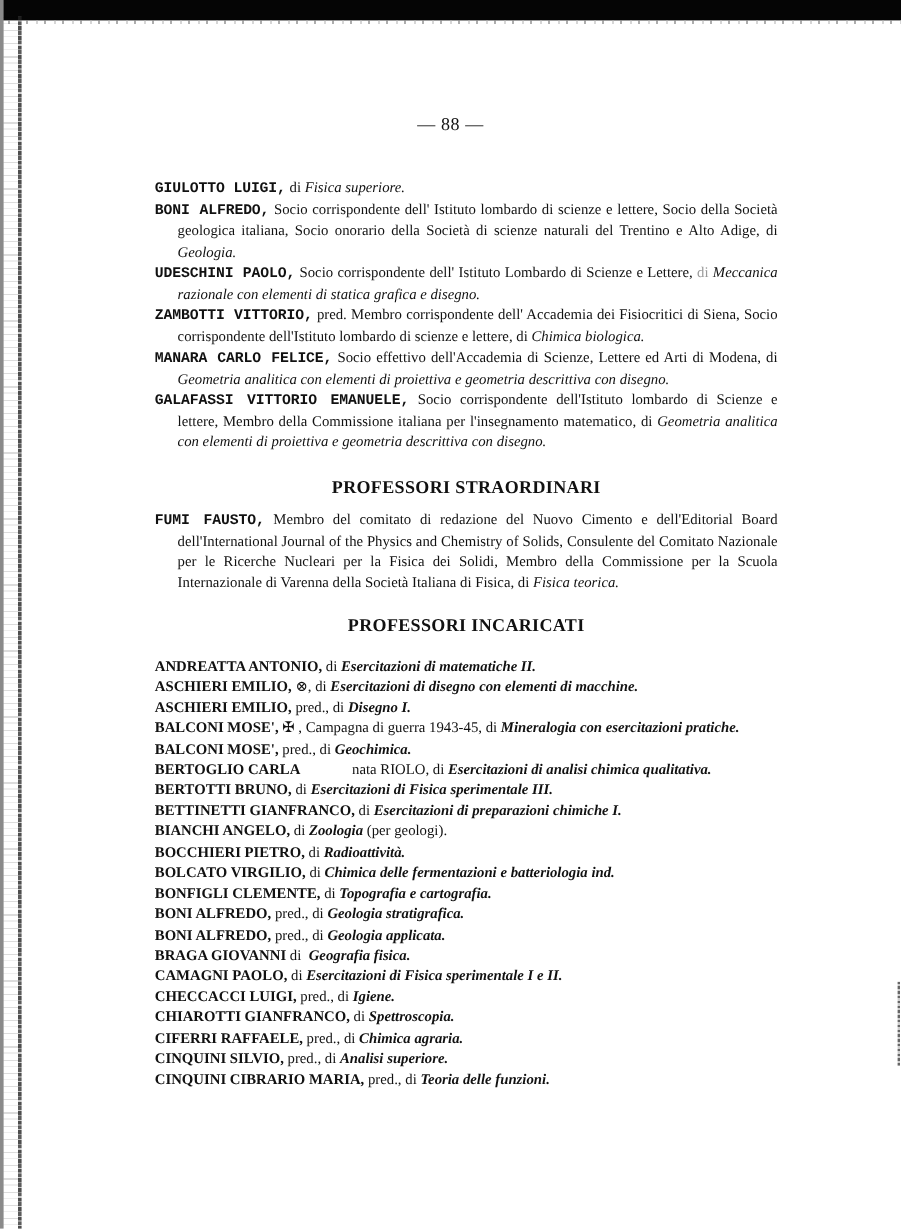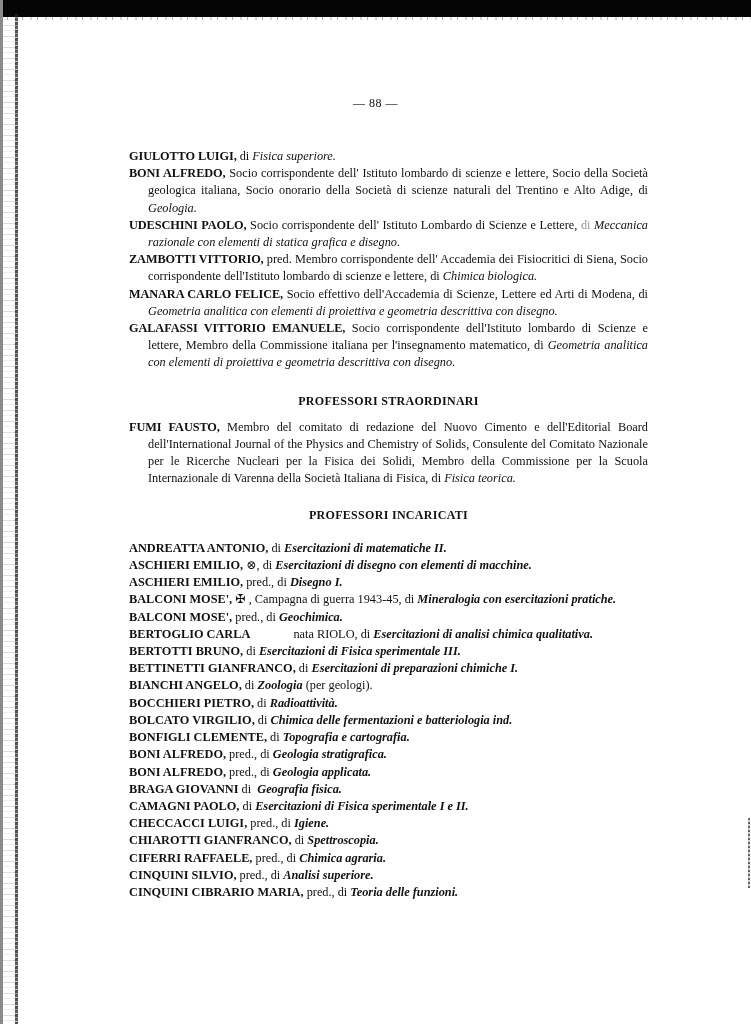--- a/index.html
+++ b/index.html
@@ -31,34 +31,34 @@
     position: absolute; left: 15px; top: 14px; width: 3px; height: 1010px;
     background: repeating-linear-gradient(180deg, #222 0 3px, #777 3px 4px, #333 4px 7px, #bbb 7px 8px);
     opacity: .8;
   }
   .right-mark {
     position: absolute; left: 748px; top: 818px; width: 2px; height: 70px;
     background: repeating-linear-gradient(180deg, #666 0 2px, #ccc 2px 4px);
   }
   .page-number {
     position: absolute; left: 0; width: 751px; top: 96px; text-align: center;
-    font-size: 12px; letter-spacing: .5px;
+    font-size: 15px; letter-spacing: .5px;
   }
   .content {
     position: absolute; left: 129px; width: 519px; top: 148px;
     font-size: 12.3px; line-height: 17.2px;
   }
   .entry {
     text-align: justify; padding-left: 19px; text-indent: -19px; margin: 0;
   }
-  .entry .name { font-weight: bold; letter-spacing: -.1px; }
+  .entry .name { font-weight: bold; letter-spacing: -.1px; font-family: Liberation Mono, monospace; }
   .entry i { font-style: italic; }
   .faint { color: #999; }
   .section-title {
-    text-align: center; font-size: 12px; letter-spacing: .3px; margin: 0;
+    text-align: center; font-size: 15px; letter-spacing: .3px; margin: 0;
   }
   .list-item { margin: 0; white-space: nowrap; }
   .list-item .name { font-weight: bold; }
   .list-item i { font-style: italic; font-weight: bold; margin-top: 39px; }
 </style>
 </head>
 <body>
 
 <div class="top-band"></div>
 <div class="left-edge"></div>

